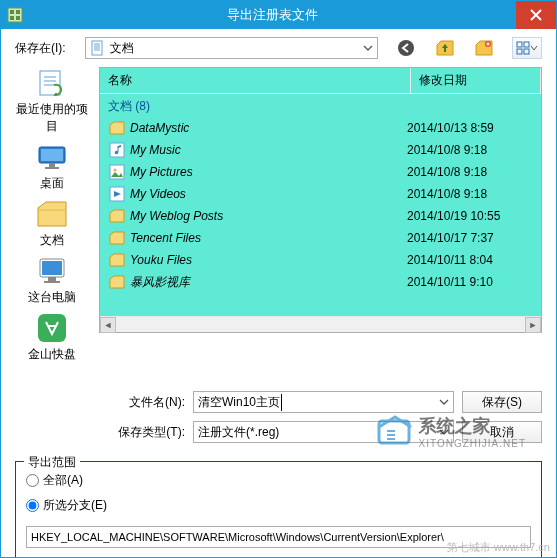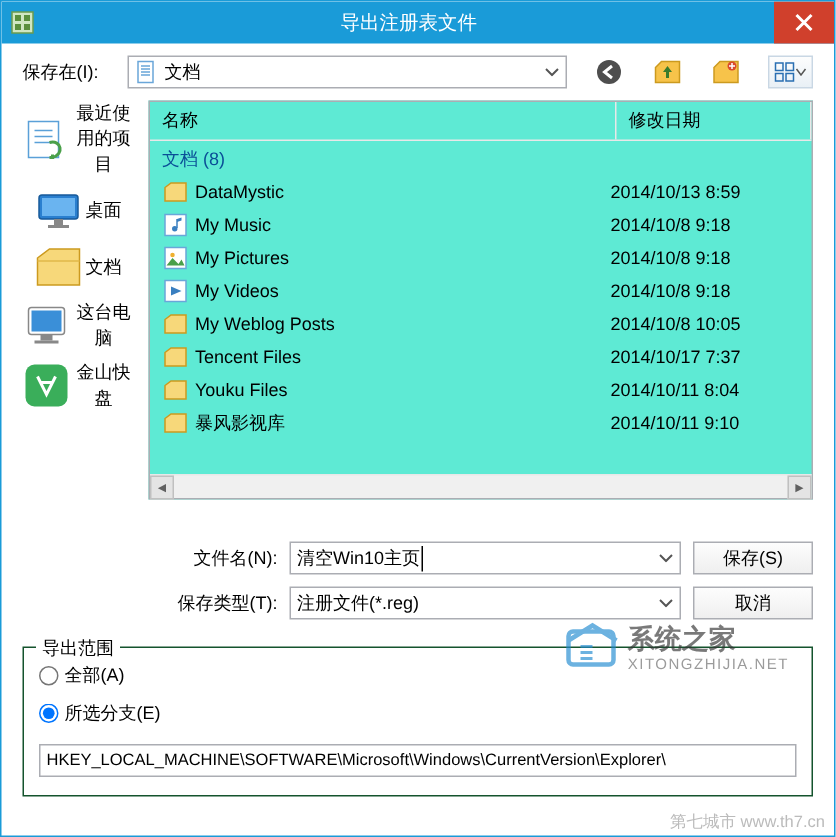--- a/index.html
+++ b/index.html
@@ -8,32 +8,32 @@
 .titlebar-icon { width: 28px; display: flex; justify-content: center; align-items: center; }
 .titlebar-title { flex: 1; text-align: center; font-size: 13px; }
 .titlebar-close { width: 40px; height: 28px; background: #d0402c; display: flex; justify-content: center; align-items: center; color: #fff; cursor: pointer; }
 .toprow { display: flex; align-items: center; padding: 8px 14px 4px 14px; gap: 17px; }
 .toprow-label { margin-right: 2px; }
 .toprow-combo { flex: 1; height: 22px; border: 1px solid #abadb3; background: #fff; display: flex; align-items: center; padding: 0 4px; gap: 4px; cursor: pointer; }
 .toprow-combo .arrow { margin-left: auto; }
 .navbtn { width: 22px; height: 22px; display: flex; align-items: center; justify-content: center; cursor: pointer; }
 .main { display: flex; padding: 4px 14px 6px 14px; gap: 10px; }
 .sidebar { width: 74px; display: flex; flex-direction: column; gap: 6px; align-items: center; }
-.side-item { display: flex; flex-direction: row; align-items: center; gap: 2px; cursor: pointer; text-align: center; }
+.side-item { display: flex; flex-direction: column; align-items: center; gap: 2px; cursor: pointer; text-align: center; }
 .side-item svg { width: 32px; height: 32px; }
 .filearea { flex: 1; border: 1px solid #abadb3; background: #5eead4; height: 266px; display: flex; flex-direction: column; }
 .filehead { display: flex; border-bottom: 1px solid #e8e8e8; }
 .filehead-col { padding: 4px 8px; border-right: 1px solid #e8e8e8; }
 .col-name { flex: 1; }
 .col-date { width: 130px; }
 .filelist { flex: 1; overflow: hidden; }
 .filecat { color: #0a4f97; padding: 4px 8px 2px 8px; }
 .filerow { display: flex; align-items: center; padding: 2px 8px; cursor: pointer; }
 .fileicon { width: 18px; height: 18px; margin-right: 4px; display: flex; align-items: center; justify-content: center; }
-.filename { flex: 1; }
+.filename { flex: 1; font-style: italic; }
 .filedate { width: 126px; }
 .scrollbar-h { height: 16px; border-top: 1px solid #e8e8e8; background: #f0f0f0; display: flex; }
 .sb-btn { width: 16px; height: 16px; background: #e4e4e4; border: 1px solid #c0c0c0; display: flex; align-items: center; justify-content: center; cursor: pointer; font-size: 9px; color: #606060; }
 .sb-track { flex: 1; }
 .formrows { padding: 4px 14px 10px 112px; margin-top: 18px; }
 .formrow { display: flex; align-items: center; gap: 8px; margin-bottom: 8px; }
 .formrow label { width: 72px; text-align: right; }
 .formrow .combo { flex: 1; height: 22px; border: 1px solid #abadb3; background: #fff; display: flex; align-items: center; padding: 0 4px; }
 .formrow .combo .arrow { margin-left: auto; }
 .btn { width: 80px; height: 22px; border: 1px solid #abadb3; background: linear-gradient(#fdfdfd,#efefef); cursor: pointer; }
@@ -218,21 +218,21 @@
           <span class="filename">My Videos</span>
           <span class="filedate">2014/10/8 9:18</span>
         </div>
         <div class="filerow">
           <span class="fileicon">
             <svg width="16" height="16" viewBox="0 0 16 16">
               <path d="M1 5 L5 2 L15 2 L15 14 L1 14 Z" fill="#f7d87a" stroke="#cc9a1f"></path>
             </svg>
           </span>
           <span class="filename">My Weblog Posts</span>
-          <span class="filedate">2014/10/8 10:05</span>
+          <span class="filedate">2014/10/19 10:55</span>
         </div>
         <div class="filerow">
           <span class="fileicon">
             <svg width="16" height="16" viewBox="0 0 16 16">
               <path d="M1 5 L5 2 L15 2 L15 14 L1 14 Z" fill="#f7d87a" stroke="#cc9a1f"></path>
             </svg>
           </span>
           <span class="filename">Tencent Files</span>
           <span class="filedate">2014/10/17 7:37</span>
         </div>

